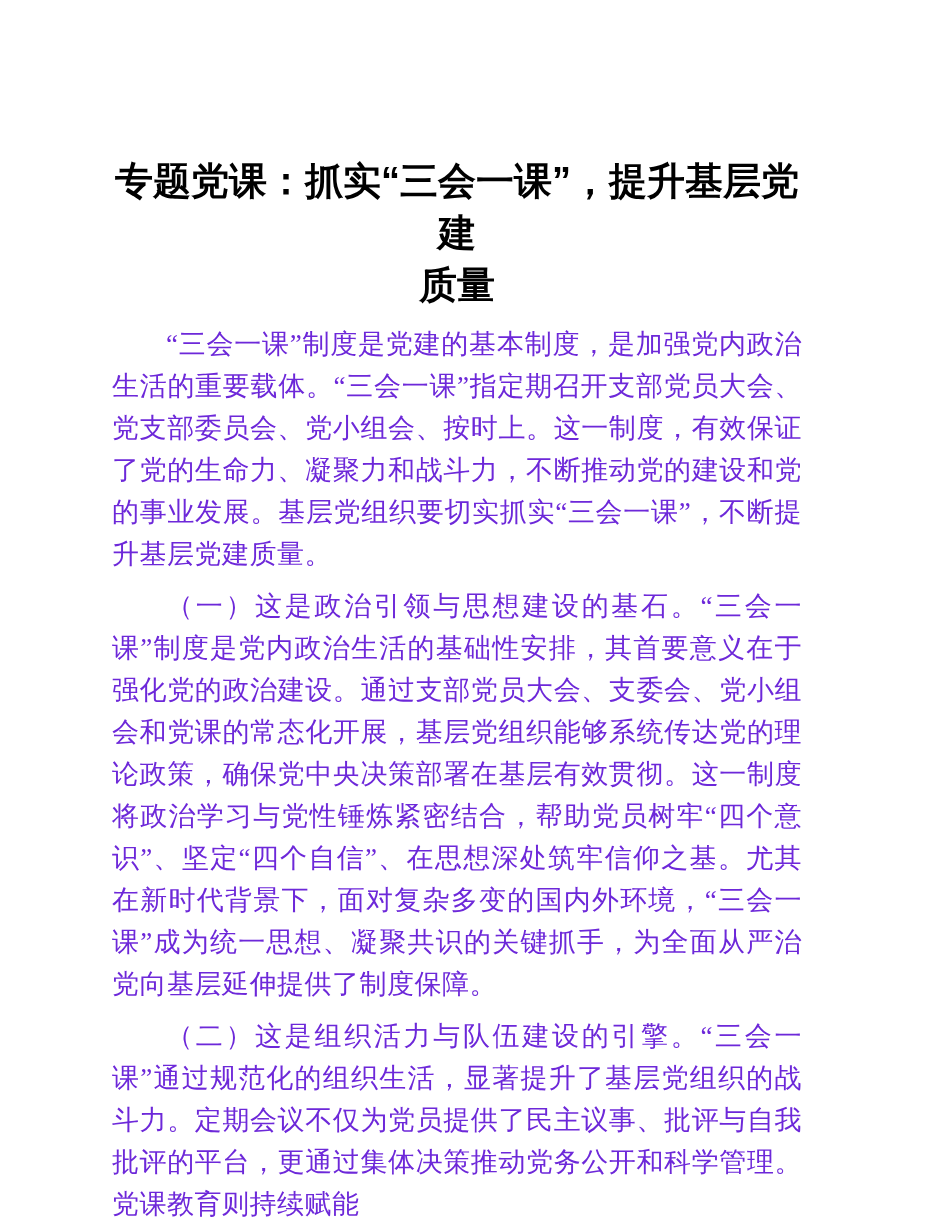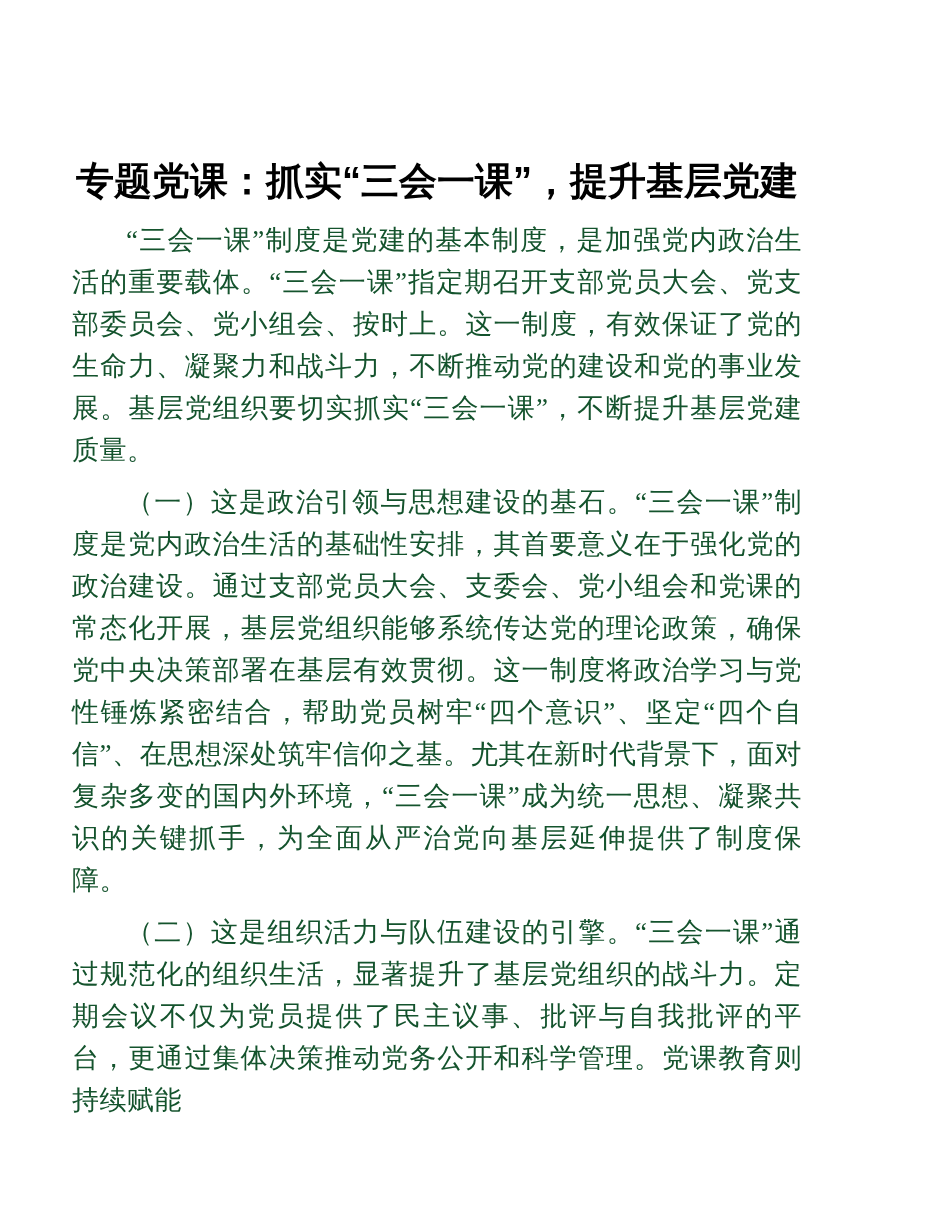--- a/index.html
+++ b/index.html
@@ -9,21 +9,21 @@
   }
   body {
     width: 950px;
     height: 1230px;
     overflow: hidden;
   }
   .page {
     box-sizing: border-box;
     width: 932px;
     height: 1230px;
-    padding: 155px 130px 0 72px;
+    padding: 155px 130px 0 112px;
     background: #ffffff;
     color: #000000;
     overflow: hidden;
   }
   .doc-title {
     margin: 0 0 12px 0;
     font-family: "Liberation Sans", sans-serif;
     font-weight: bold;
     font-size: 38px;
     line-height: 52px;
@@ -33,33 +33,34 @@
   .doc-title .tline {
     display: block;
   }
   .doc-body p {
     margin: 9px 0 10px 0;
     font-family: "Liberation Serif", serif;
     font-size: 27px;
     line-height: 42px;
     text-align: justify;
     text-indent: 2em;
-    color: #14532d;
+    color: #6d28d9;
     letter-spacing: 0.5px;
   }
   .doc-body p.section-heading {
     font-weight: normal;
   }
 </style>
 </head>
 <body>
 
 <div class="page">
   <h1 class="doc-title">
     <span class="tline">专题党课：抓实“三会一课”，提升基层党建</span>
+    <span class="tline">质量</span>
   </h1>
 
   <div class="doc-body">
     <p>“三会一课”制度是党建的基本制度，是加强党内政治生活的重要载体。“三会一课”指定期召开支部党员大会、党支部委员会、党小组会、按时上。这一制度，有效保证了党的生命力、凝聚力和战斗力，不断推动党的建设和党的事业发展。基层党组织要切实抓实“三会一课”，不断提升基层党建质量。</p>
 
 
     <p>（一）这是政治引领与思想建设的基石。“三会一课”制度是党内政治生活的基础性安排，其首要意义在于强化党的政治建设。通过支部党员大会、支委会、党小组会和党课的常态化开展，基层党组织能够系统传达党的理论政策，确保党中央决策部署在基层有效贯彻。这一制度将政治学习与党性锤炼紧密结合，帮助党员树牢“四个意识”、坚定“四个自信”、在思想深处筑牢信仰之基。尤其在新时代背景下，面对复杂多变的国内外环境，“三会一课”成为统一思想、凝聚共识的关键抓手，为全面从严治党向基层延伸提供了制度保障。</p>
 
     <p>（二）这是组织活力与队伍建设的引擎。“三会一课”通过规范化的组织生活，显著提升了基层党组织的战斗力。定期会议不仅为党员提供了民主议事、批评与自我批评的平台，更通过集体决策推动党务公开和科学管理。党课教育则持续赋能</p>
   </div>

